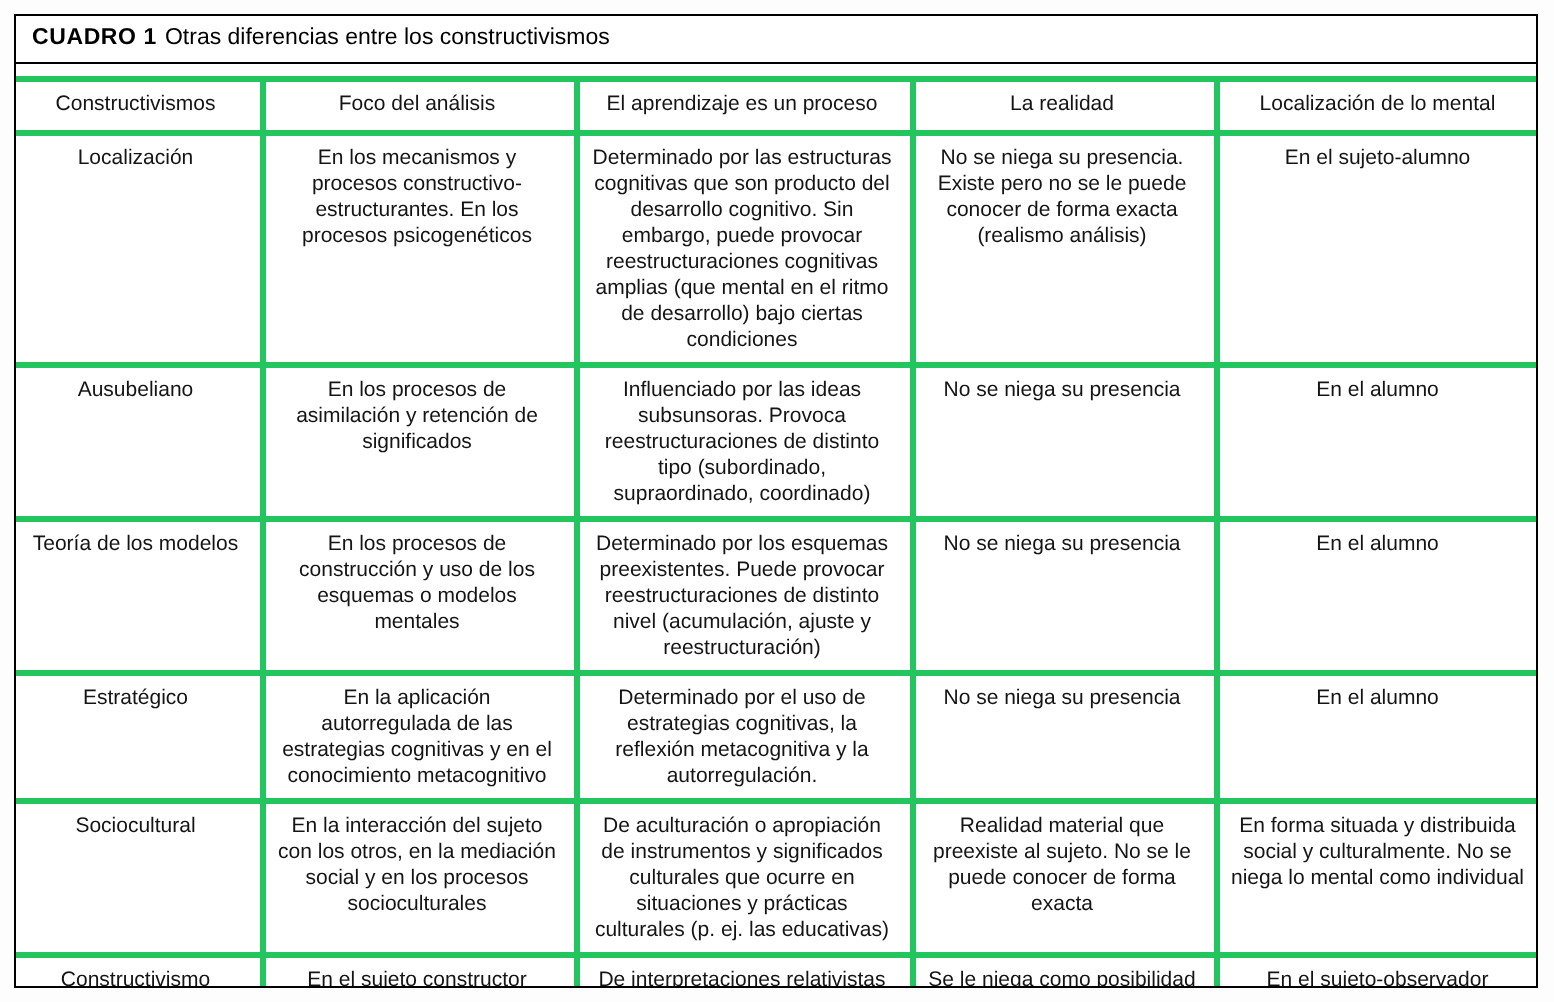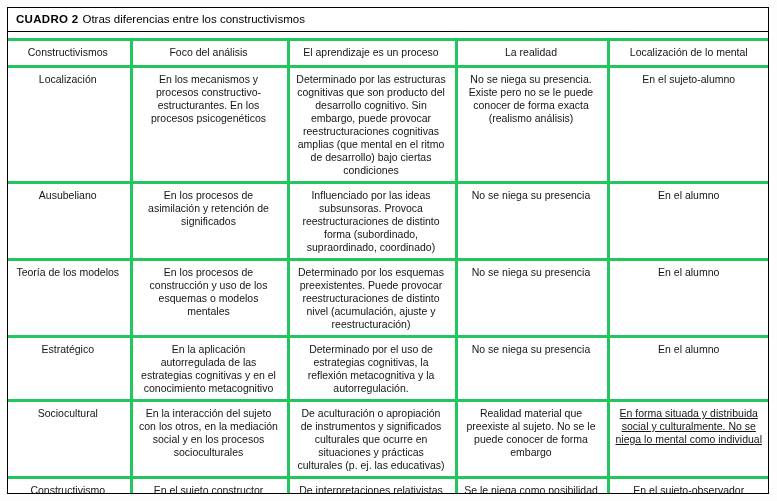--- a/index.html
+++ b/index.html
@@ -56,29 +56,29 @@
     box-sizing: border-box;
     overflow: hidden;
   }
   tr.hrow  { height: 27px; }
   tr.row0  { height: 112px; }
   tr.row1  { height: 57px; }
   tr.row2  { height: 57px; }
   tr.row3  { height: 47px; }
   tr.row4  { height: 62px; }
   tr.row5  { height: 37px; }
-  td.vmid  { vertical-align: middle; text-decoration: underline; }
+  td.vmid  { vertical-align: middle; }
 </style>
 </head>
 <body>
 
 <div class="figure">
 
   <div class="caption">
-    <span class="label">CUADRO 2</span><span>Otras diferencias entre los constructivismos</span>
+    <span class="label">CUADRO 1</span><span>Otras diferencias entre los constructivismos</span>
   </div>
 
   <table class="cmp">
     <colgroup>
       <col style="width:123px">
       <col style="width:157px">
       <col style="width:168px">
       <col style="width:152px">
       <col style="width:162px">
     </colgroup>
@@ -95,21 +95,21 @@
       <tr class="row0">
         <td>Localización</td>
         <td>En los mecanismos y procesos constructivo-estructurantes. En los procesos psicogenéticos</td>
         <td>Determinado por las estructuras cognitivas que son producto del desarrollo cognitivo. Sin embargo, puede provocar reestructuraciones cognitivas amplias (que mental en el ritmo de desarrollo) bajo ciertas condiciones</td>
         <td>No se niega su presencia. Existe pero no se le puede conocer de forma exacta (realismo análisis)</td>
         <td>En el sujeto-alumno</td>
       </tr>
       <tr class="row1">
         <td>Ausubeliano</td>
         <td>En los procesos de asimilación y retención de significados</td>
-        <td>Influenciado por las ideas subsunsoras. Provoca reestructuraciones de distinto forma (subordinado, supraordinado, coordinado)</td>
+        <td>Influenciado por las ideas subsunsoras. Provoca reestructuraciones de distinto tipo (subordinado, supraordinado, coordinado)</td>
         <td>No se niega su presencia</td>
         <td>En el alumno</td>
       </tr>
       <tr class="row2">
         <td>Teoría de los modelos</td>
         <td>En los procesos de construcción y uso de los esquemas o modelos mentales</td>
         <td>Determinado por los esquemas preexistentes. Puede provocar reestructuraciones de distinto nivel (acumulación, ajuste y reestructuración)</td>
         <td>No se niega su presencia</td>
         <td>En el alumno</td>
       </tr>
@@ -117,21 +117,21 @@
         <td>Estratégico</td>
         <td>En la aplicación autorregulada de las estrategias cognitivas y en el conocimiento metacognitivo</td>
         <td>Determinado por el uso de estrategias cognitivas, la reflexión metacognitiva y la autorregulación.</td>
         <td>No se niega su presencia</td>
         <td>En el alumno</td>
       </tr>
       <tr class="row4">
         <td>Sociocultural</td>
         <td>En la interacción del sujeto con los otros, en la mediación social y en los procesos socioculturales</td>
         <td>De aculturación o apropiación de instrumentos y significados culturales que ocurre en situaciones y prácticas culturales (p. ej. las educativas)</td>
-        <td>Realidad material que preexiste al sujeto. No se le puede conocer de forma embargo</td>
+        <td>Realidad material que preexiste al sujeto. No se le puede conocer de forma exacta</td>
         <td class="vmid">En forma situada y distribuida social y culturalmente. No se niega lo mental como individual</td>
       </tr>
       <tr class="row5">
         <td>Constructivismo radical</td>
         <td>En el sujeto constructor</td>
         <td>De interpretaciones relativistas pero viables</td>
         <td>Se le niega como posibilidad de conocerla. Se rechaza cualquier postura de realismo</td>
         <td class="vmid">En el sujeto-observador</td>
       </tr>
 

